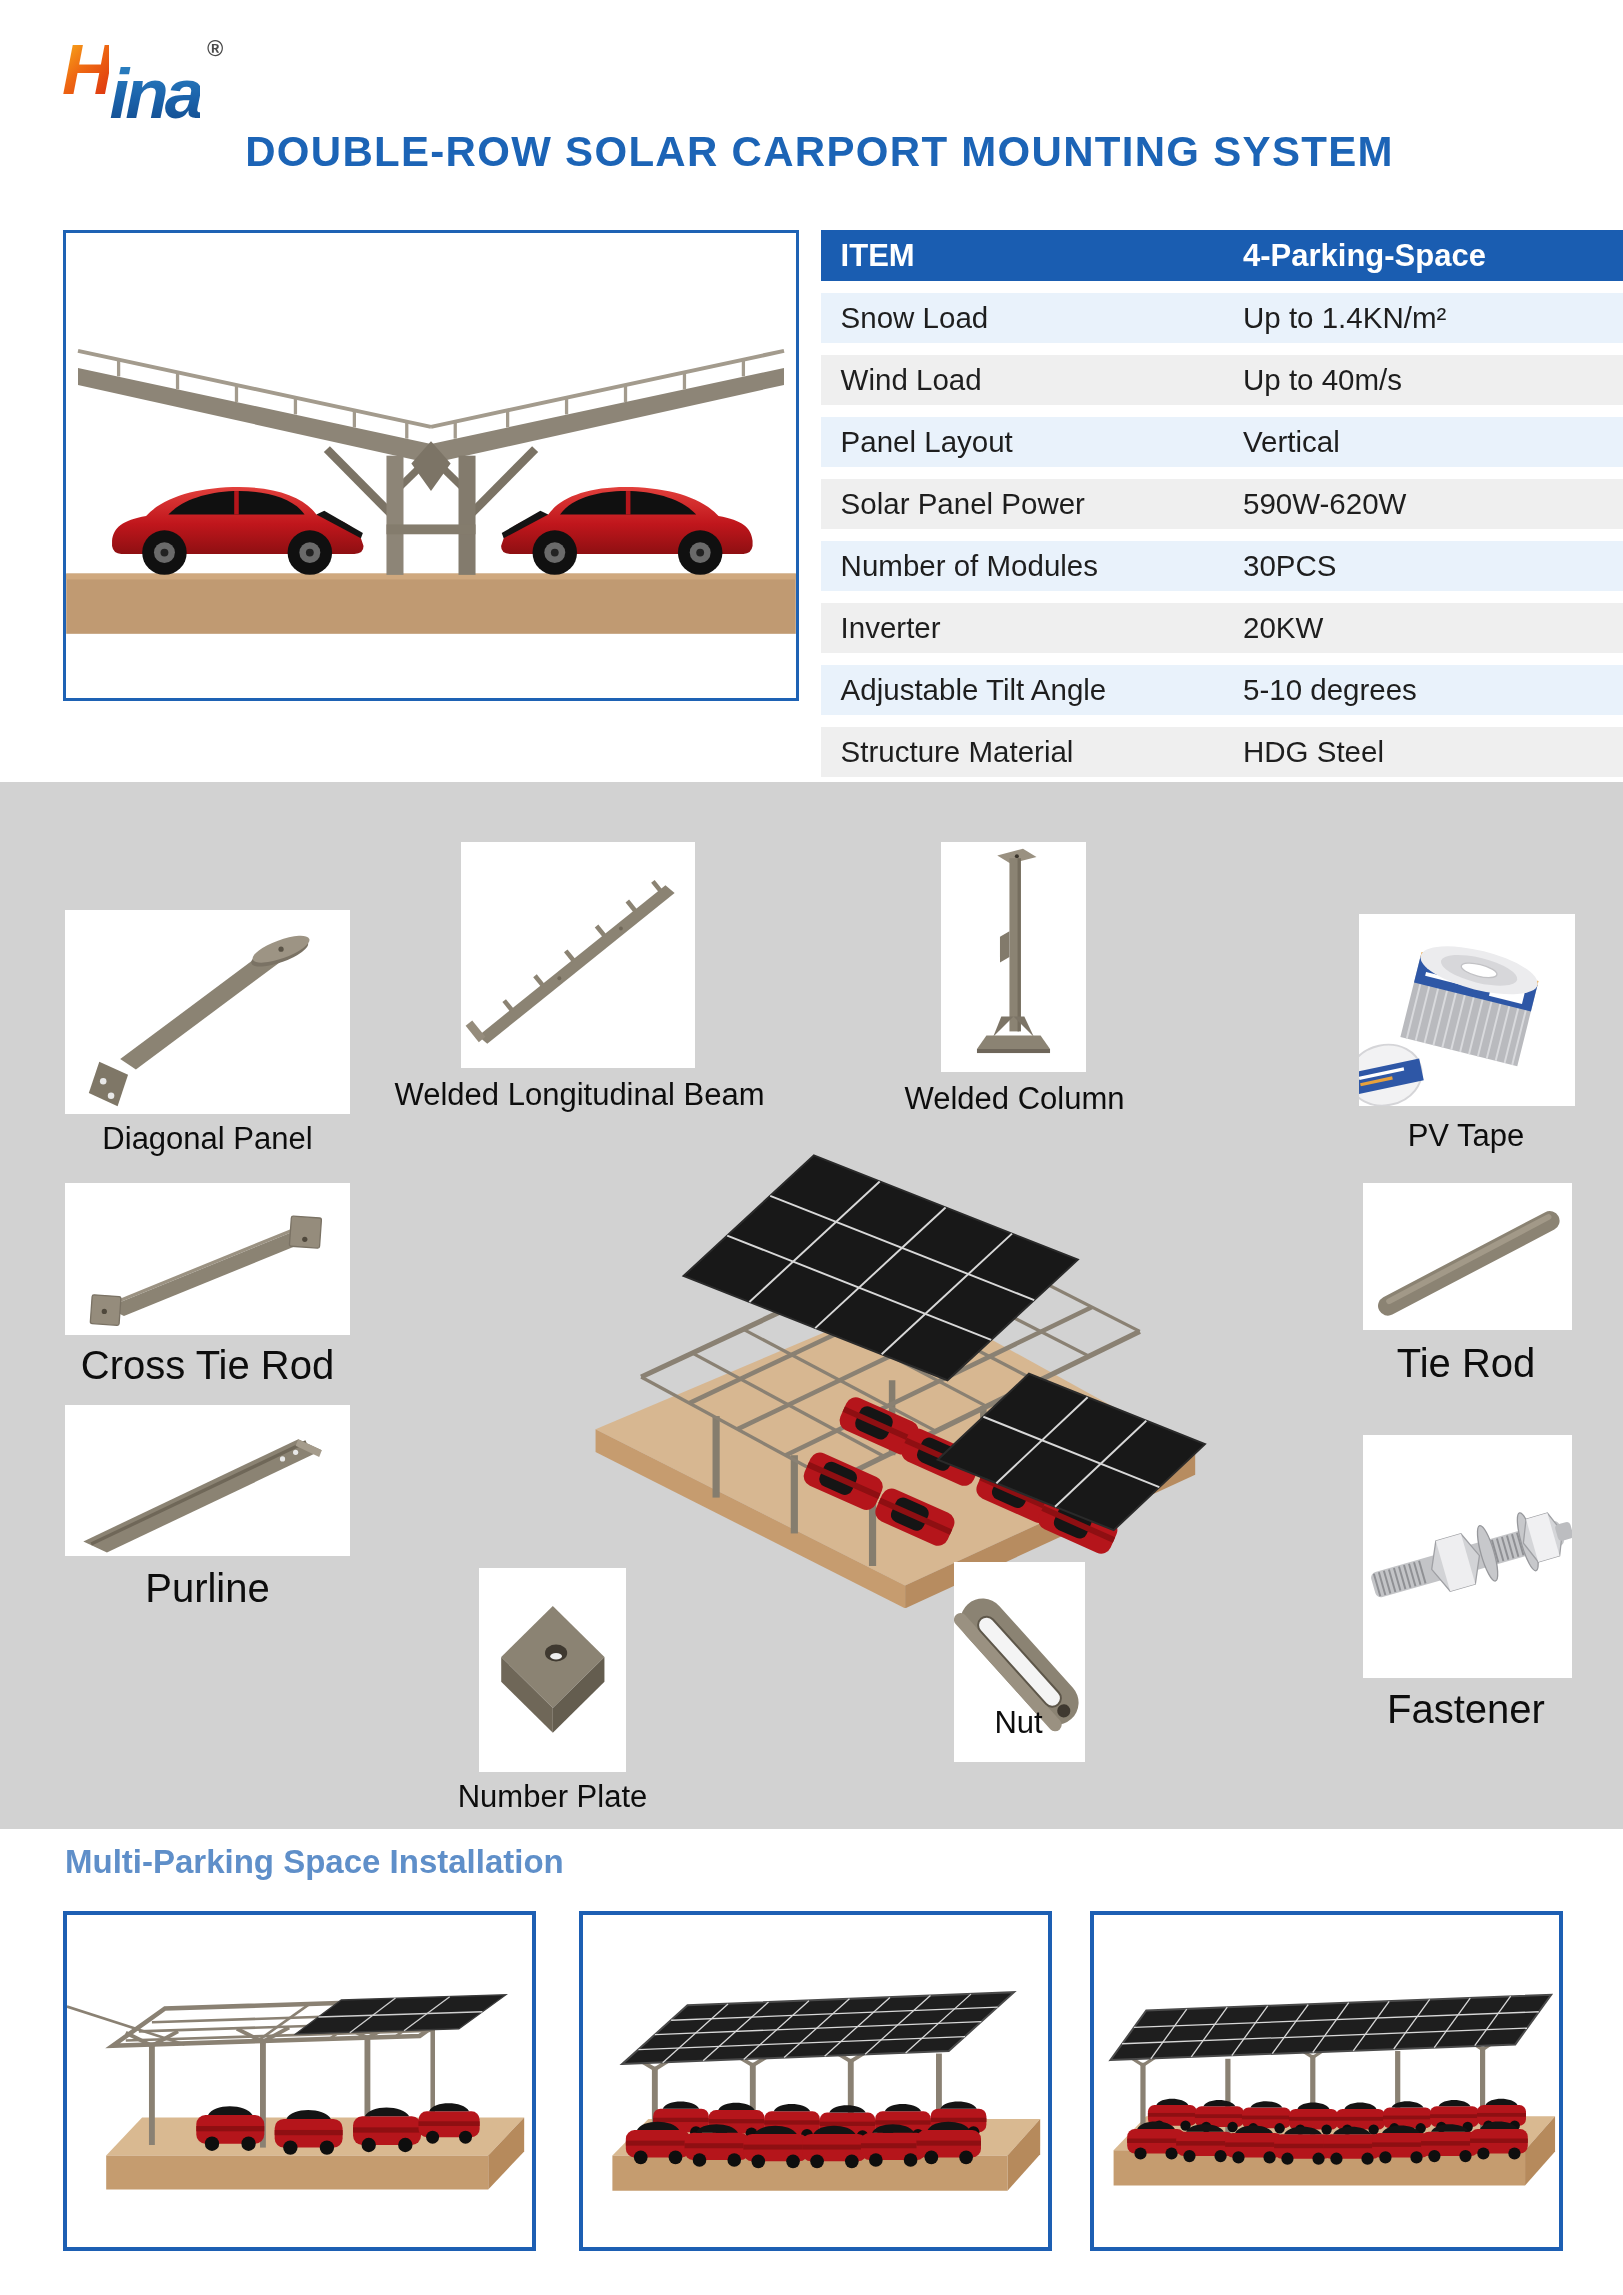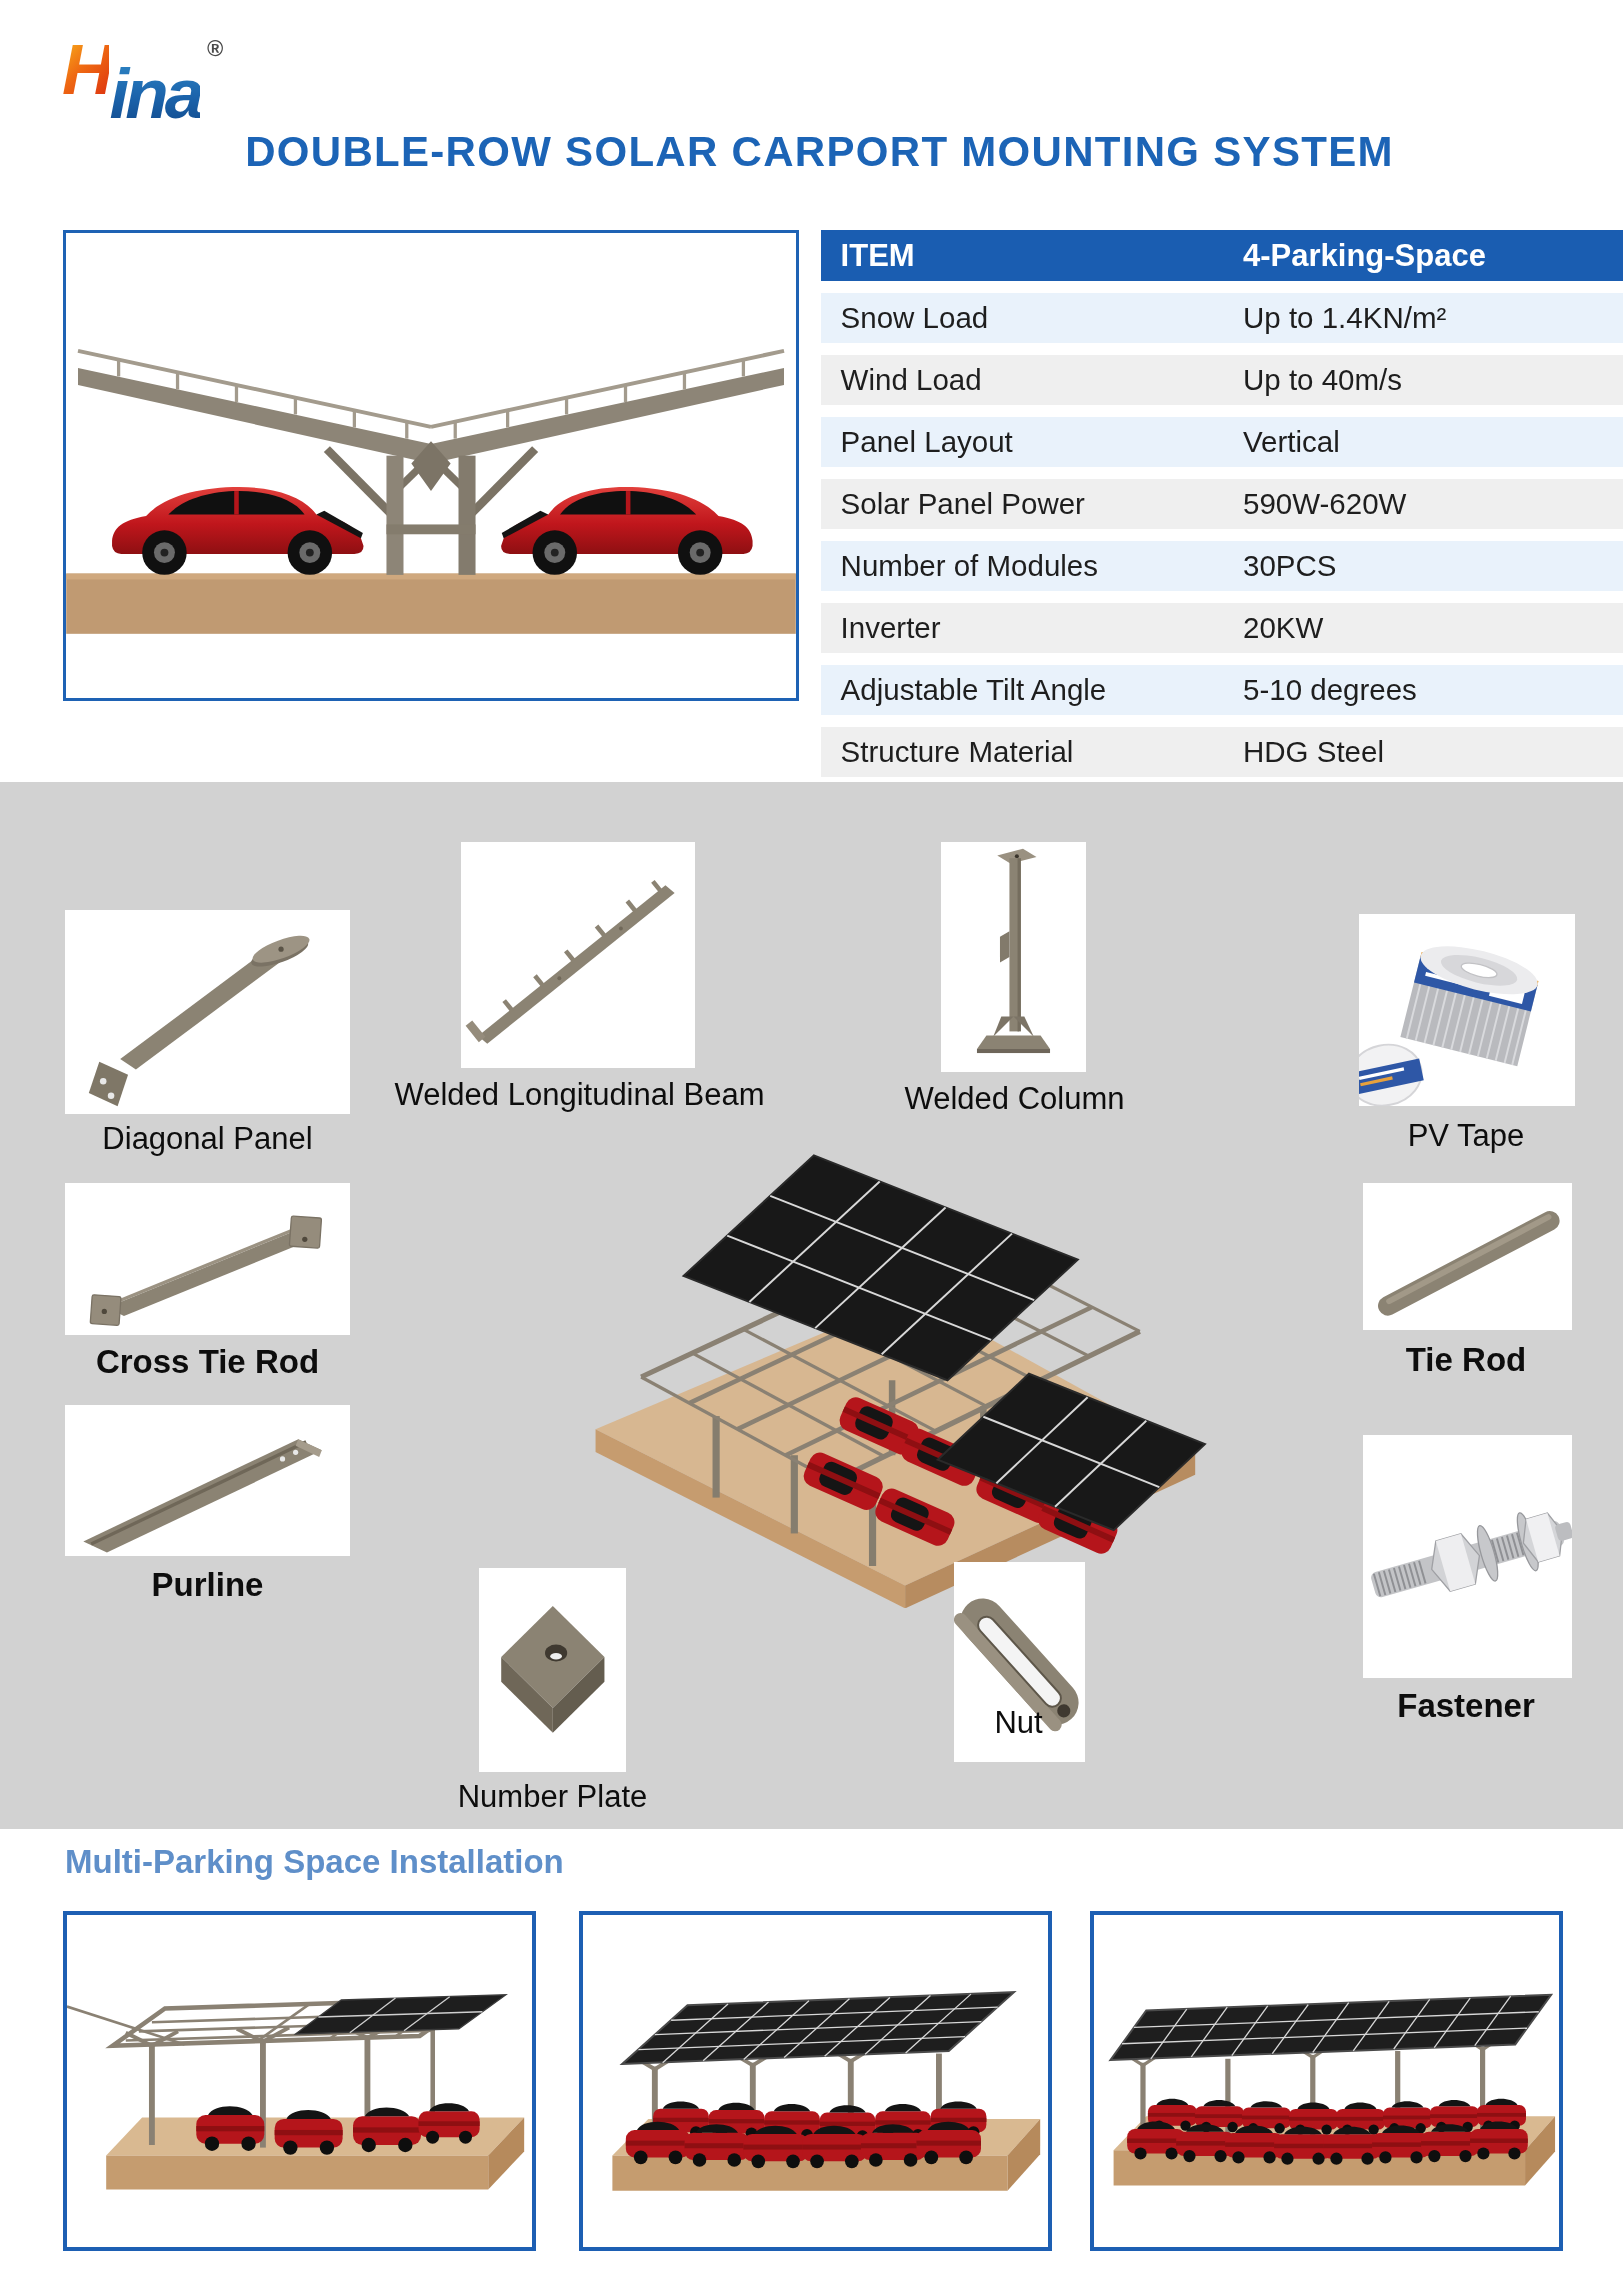--- a/index.html
+++ b/index.html
@@ -26,21 +26,21 @@
   .spec-row:nth-of-type(odd){background:#efefef;}
   .spec-row:nth-of-type(even){background:#e9f2fb;}
   .c1{width:422px;padding-left:19.6px;box-sizing:border-box;flex:none;}
   .c2{flex:1;}
 
   
   .gray-band{left:0;top:782px;width:1623px;height:1047px;background:#d2d2d2;}
   .part-box{background:#ffffff;}
   .part-box svg{width:100%;height:100%;display:block;}
   .part-label{color:#0d0d0d;font-size:31px;text-align:center;white-space:nowrap;}
-  .part-label.bold{font-weight:700;font-size:33px;}
+  .part-label.bold{font-weight:400;font-size:40px;}
 
   
   .multi-heading{left:65px;top:1843px;font-size:33px;font-weight:700;color:#5f8fc9;}
   .install-box{top:1911px;width:473px;height:340px;border:4.6px solid #1d5fb3;box-sizing:border-box;background:#fff;}
   .install-box svg{width:100%;height:100%;display:block;}
 </style>
 </head>
 <body>
 
 <div id="page">

